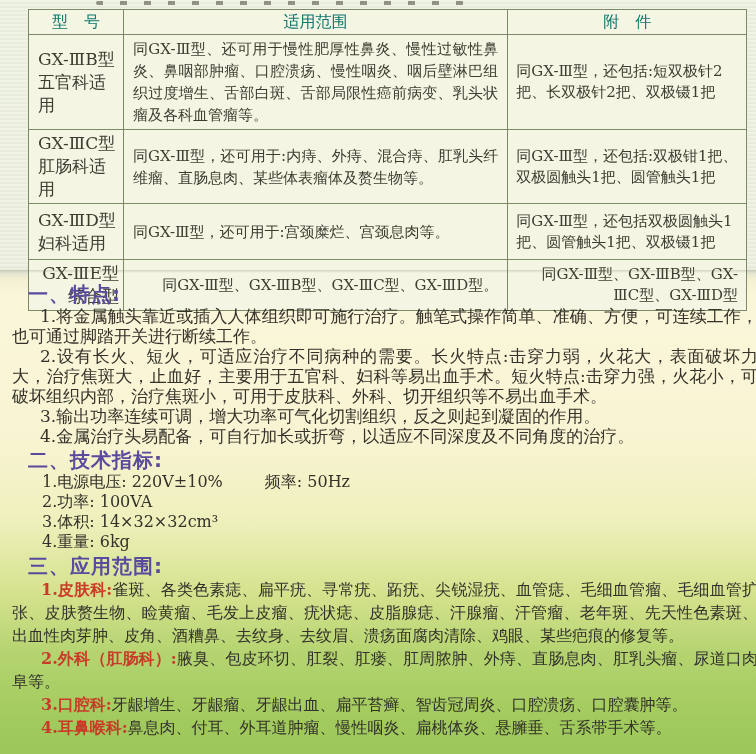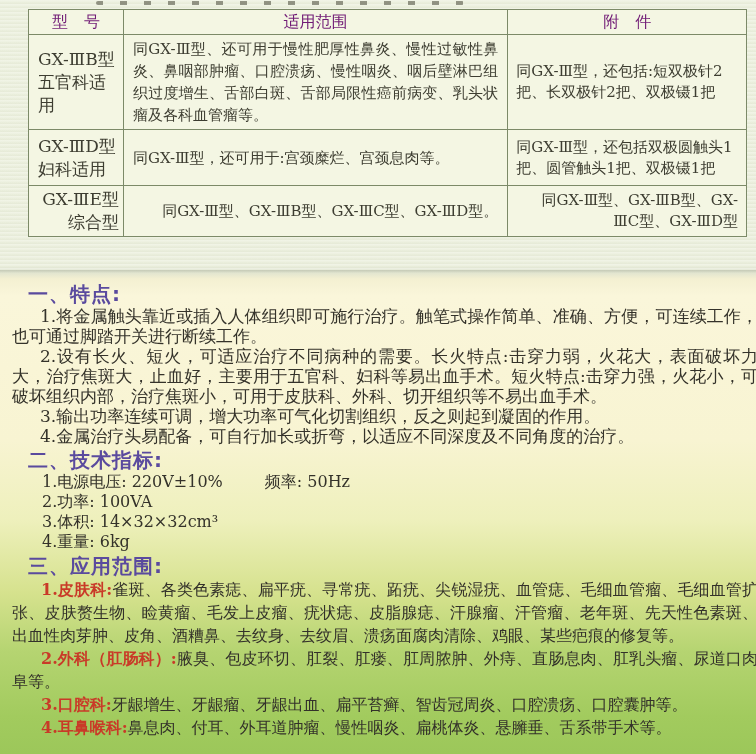--- a/index.html
+++ b/index.html
@@ -43,21 +43,21 @@
   }
   table.spec-table th, table.spec-table td {
     border: 1px solid #7c8a68;
     vertical-align: middle;
   }
   table.spec-table thead th {
     height: 25px;
     font-weight: normal;
     font-size: 16px;
     text-align: center;
-    color: #701a75;
+    color: #0f766e;
   }
   .col-model { width: 95px; }
   .col-scope { width: 385px; }
   .col-acc   { width: 239px; }
   td.model-cell { padding: 2px 4px 2px 9px; line-height: 23px; font-size: 17px; }
   td.scope-cell { padding: 3px 9px; line-height: 22px; text-align: justify; }
   td.acc-cell   { padding: 3px 8px; line-height: 21px; }
   tr.row-b td { height: 70px; }
   tr.row-c td { height: 64px; }
   tr.row-d td { height: 56px; }
@@ -119,20 +119,28 @@
     </thead>
     <tbody>
       <tr class="row-b">
         <td class="model-cell">
           <div>GX-ⅢB型</div>
           <div>五官科适用</div>
         </td>
         <td class="scope-cell">同GX-Ⅲ型、还可用于慢性肥厚性鼻炎、慢性过敏性鼻炎、鼻咽部肿瘤、口腔溃疡、慢性咽炎、咽后壁淋巴组织过度增生、舌部白斑、舌部局限性癌前病变、乳头状瘤及各科血管瘤等。</td>
         <td class="acc-cell">同GX-Ⅲ型，还包括:短双极针2把、长双极针2把、双极镊1把</td>
       </tr>
+      <tr class="row-c">
+        <td class="model-cell">
+          <div>GX-ⅢC型</div>
+          <div>肛肠科适用</div>
+        </td>
+        <td class="scope-cell">同GX-Ⅲ型，还可用于:内痔、外痔、混合痔、肛乳头纤维瘤、直肠息肉、某些体表瘤体及赘生物等。</td>
+        <td class="acc-cell">同GX-Ⅲ型，还包括:双极钳1把、双极圆触头1把、圆管触头1把</td>
+      </tr>
       <tr class="row-d">
         <td class="model-cell">
           <div>GX-ⅢD型</div>
           <div>妇科适用</div>
         </td>
         <td class="scope-cell">同GX-Ⅲ型，还可用于:宫颈糜烂、宫颈息肉等。</td>
         <td class="acc-cell">同GX-Ⅲ型，还包括双极圆触头1把、圆管触头1把、双极镊1把</td>
       </tr>
       <tr class="row-e">
         <td class="model-cell">

